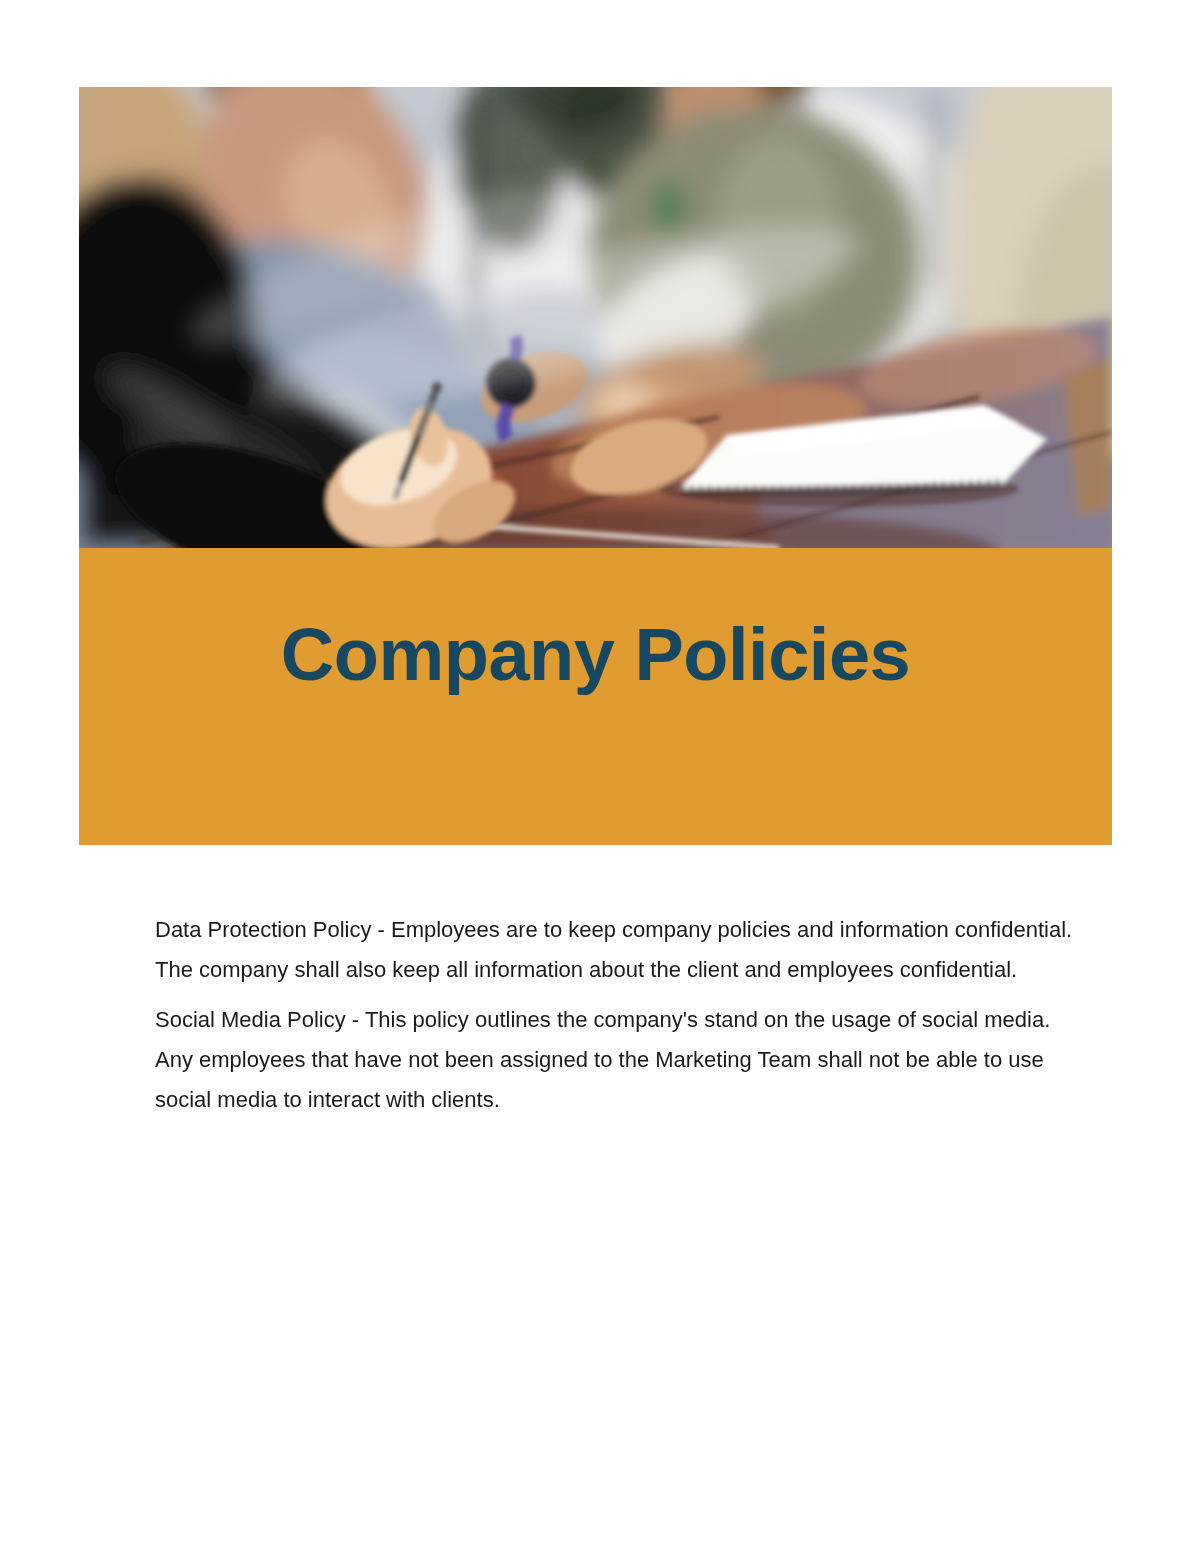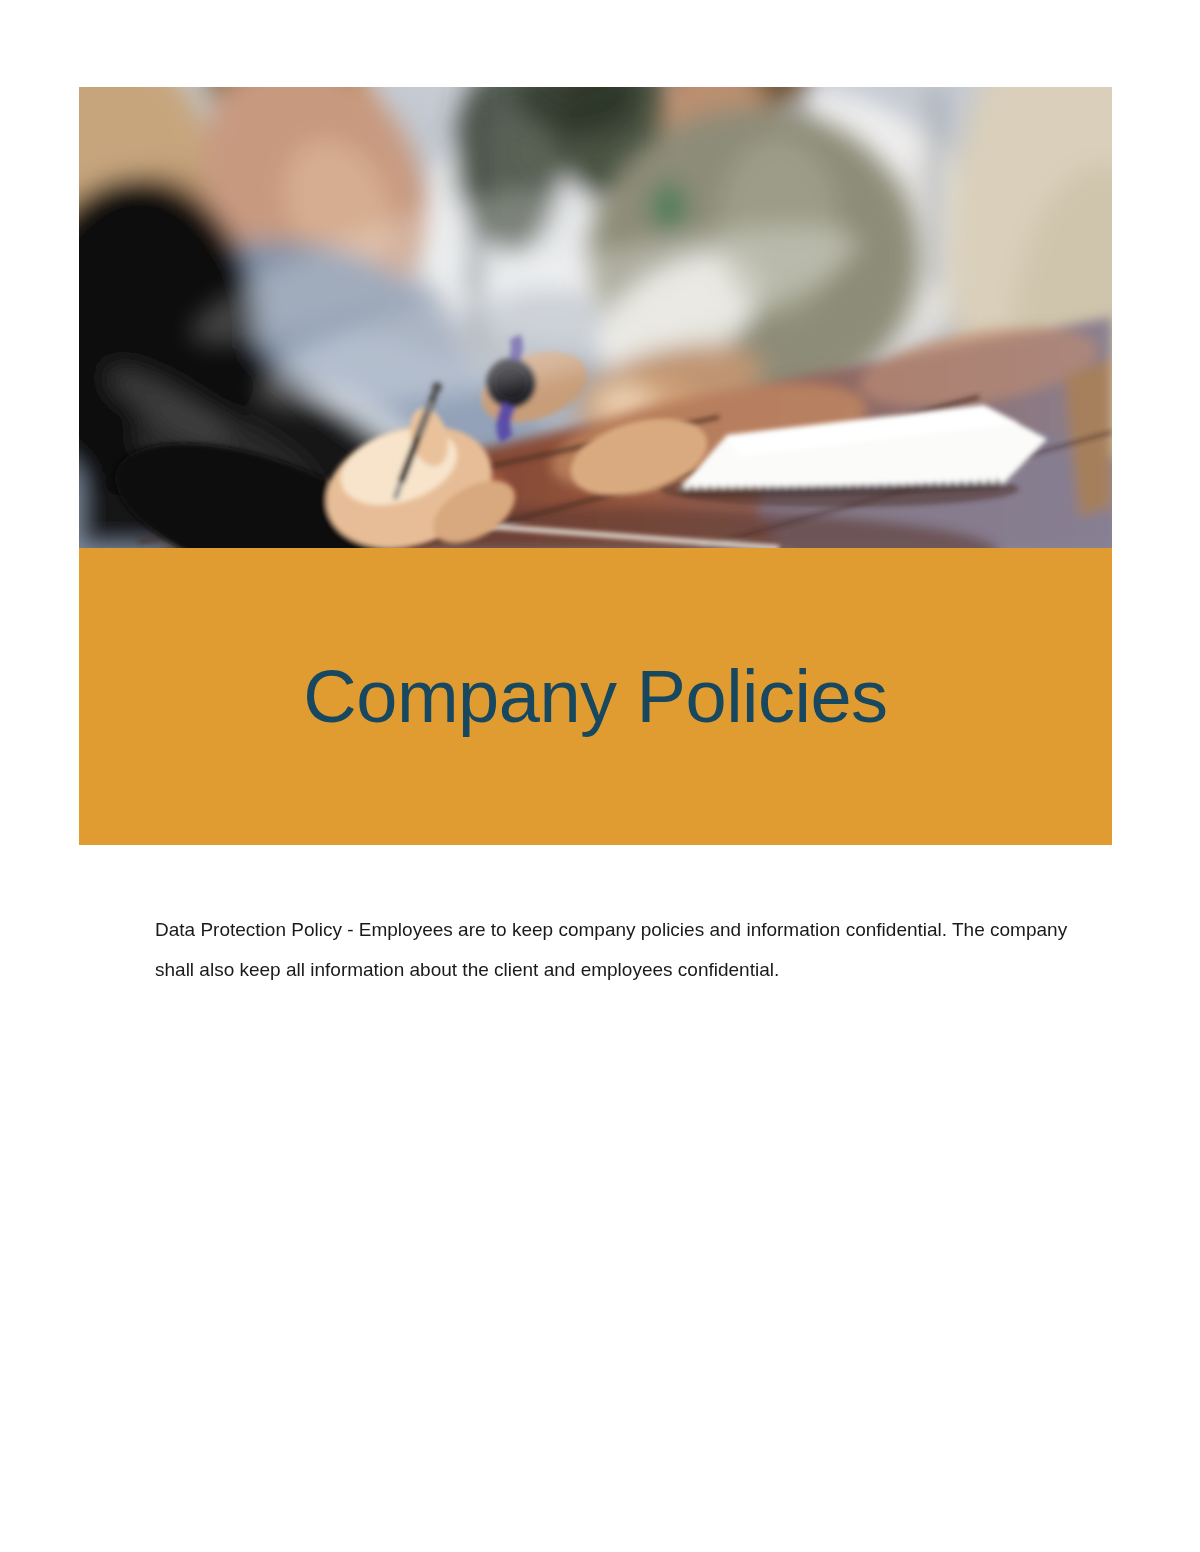--- a/index.html
+++ b/index.html
@@ -25,34 +25,34 @@
     overflow: hidden;
     background: #b9bfc9;
   }
   .hero-photo svg { display: block; width: 100%; height: 100%; }
   .hero-banner {
     width: 1033px;
     height: 297px;
     background: var(--banner-bg, #E09B31);
   }
   .hero-title {
-    padding-top: 112px;
+    padding-top: 70px;
     text-align: center;
     font-size: 74px;
     line-height: 1;
-    font-weight: normal;
+    font-weight: bold;
     letter-spacing: -0.5px;
     color: var(--title-color, #17485F);
   }
   .content {
     position: absolute;
     left: 155px;
     top: 910px;
     width: 936px;
-    font-size: 19px;
+    font-size: 22px;
     line-height: 40px;
     color: var(--text-color, #1A1A1A);
   }
   .content p { margin: 0 0 10px 0; }
 </style>
 </head>
 <body>
 
 <div class="page">
 
@@ -186,15 +186,16 @@
     </div>
 
     <div class="hero-banner">
       <h1 class="hero-title">Company Policies</h1>
     </div>
 
   </div>
 
   <div class="content">
     <p>Data Protection Policy - Employees are to keep company policies and information confidential. The company shall also keep all information about the client and employees confidential.</p>
+    <p>Social Media Policy - This policy outlines the company's stand on the usage of social media. Any employees that have not been assigned to the Marketing Team shall not be able to use social media to interact with clients.</p>
   </div>
 
 </div>
 
 </body></html>

